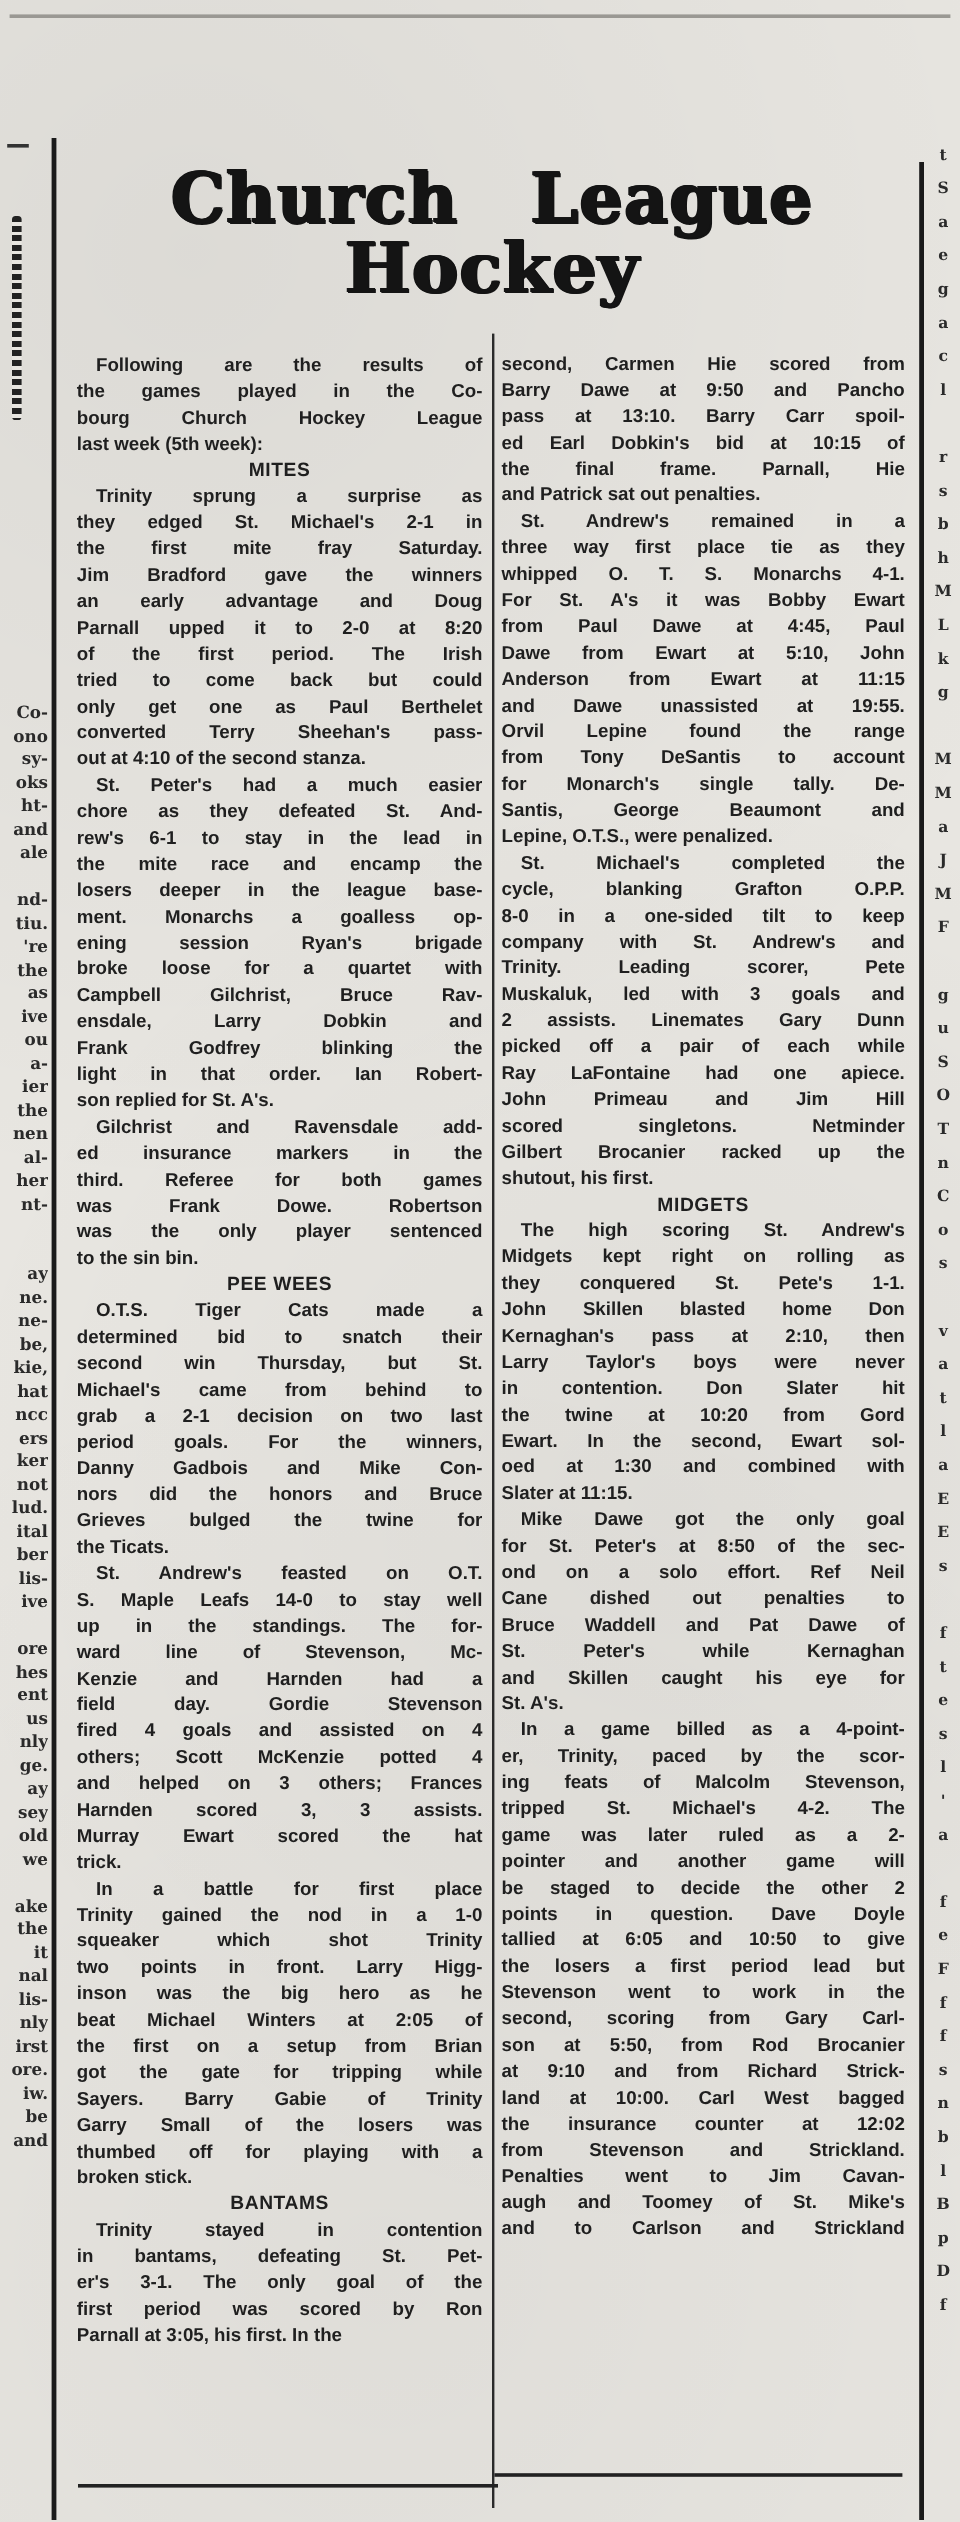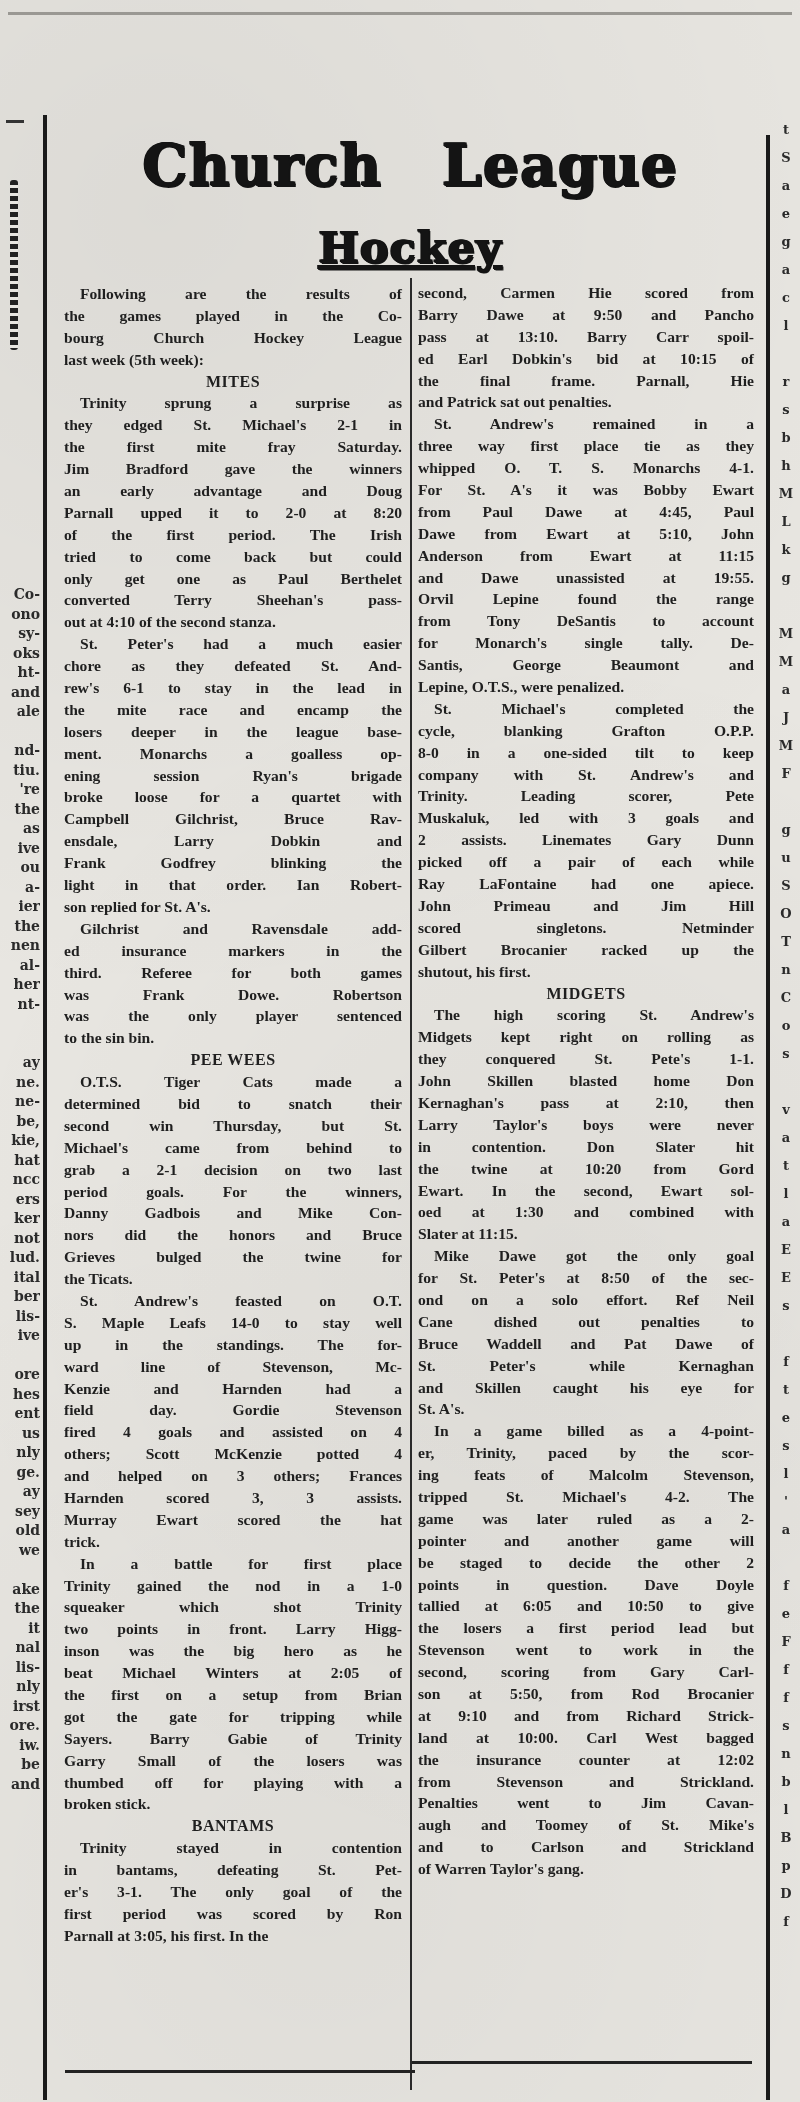--- a/index.html
+++ b/index.html
@@ -92,35 +92,35 @@
     .headline .line1 {
       display: block;
       font-size: 58px;
       letter-spacing: 1px;
       word-spacing: 40px;
       transform: scaleX(0.98);
       text-shadow: 1px 0 0 #141414, -1px 0 0 #141414, 0 1px 0 #141414, 1.5px 1.5px 0 #141414;
     }
     .headline .line2 {
       display: block;
-      margin-top: 32px;
-      font-size: 43px;
+      margin-top: 0;
+      font-size: 58px;
       letter-spacing: 1px;
       text-shadow: 1px 0 0 #141414, -1px 0 0 #141414, 0 1px 0 #141414, 1.5px 1.5px 0 #141414;
-      text-decoration: underline;
     }
 
     .column {
       position: absolute;
       width: 338px;
-      font-family: Liberation Serif, serif;
+      font-family: Liberation Sans, sans-serif;
       font-weight: bold;
       font-size: 15.6px;
       line-height: 21.9px;
       color: #1f1f1f;
+      margin-top: 11px;
     }
     .col-left { left: 64px; top: 283px; }
     .col-right { left: 418px; top: 282px; width: 336px; }
 
     .para {
       margin: 0;
       text-align: justify;
     }
     .para .ln {
       display: block;
@@ -464,19 +464,18 @@
         <span class="ln">Stevenson went to work in the</span>
         <span class="ln">second, scoring from Gary Carl-</span>
         <span class="ln">son at 5:50, from Rod Brocanier</span>
         <span class="ln">at 9:10 and from Richard Strick-</span>
         <span class="ln">land at 10:00. Carl West bagged</span>
         <span class="ln">the insurance counter at 12:02</span>
         <span class="ln">from Stevenson and Strickland.</span>
         <span class="ln">Penalties went to Jim Cavan-</span>
         <span class="ln">augh and Toomey of St. Mike's</span>
         <span class="ln">and to Carlson and Strickland</span>
-        <span class="ln last">of Warren Taylor's gang.</span>
       </p>
     </div>
 
   <div class="bottom-rule-left"></div>
   <div class="bottom-rule-right"></div>
 </div>
 
 </body></html>

